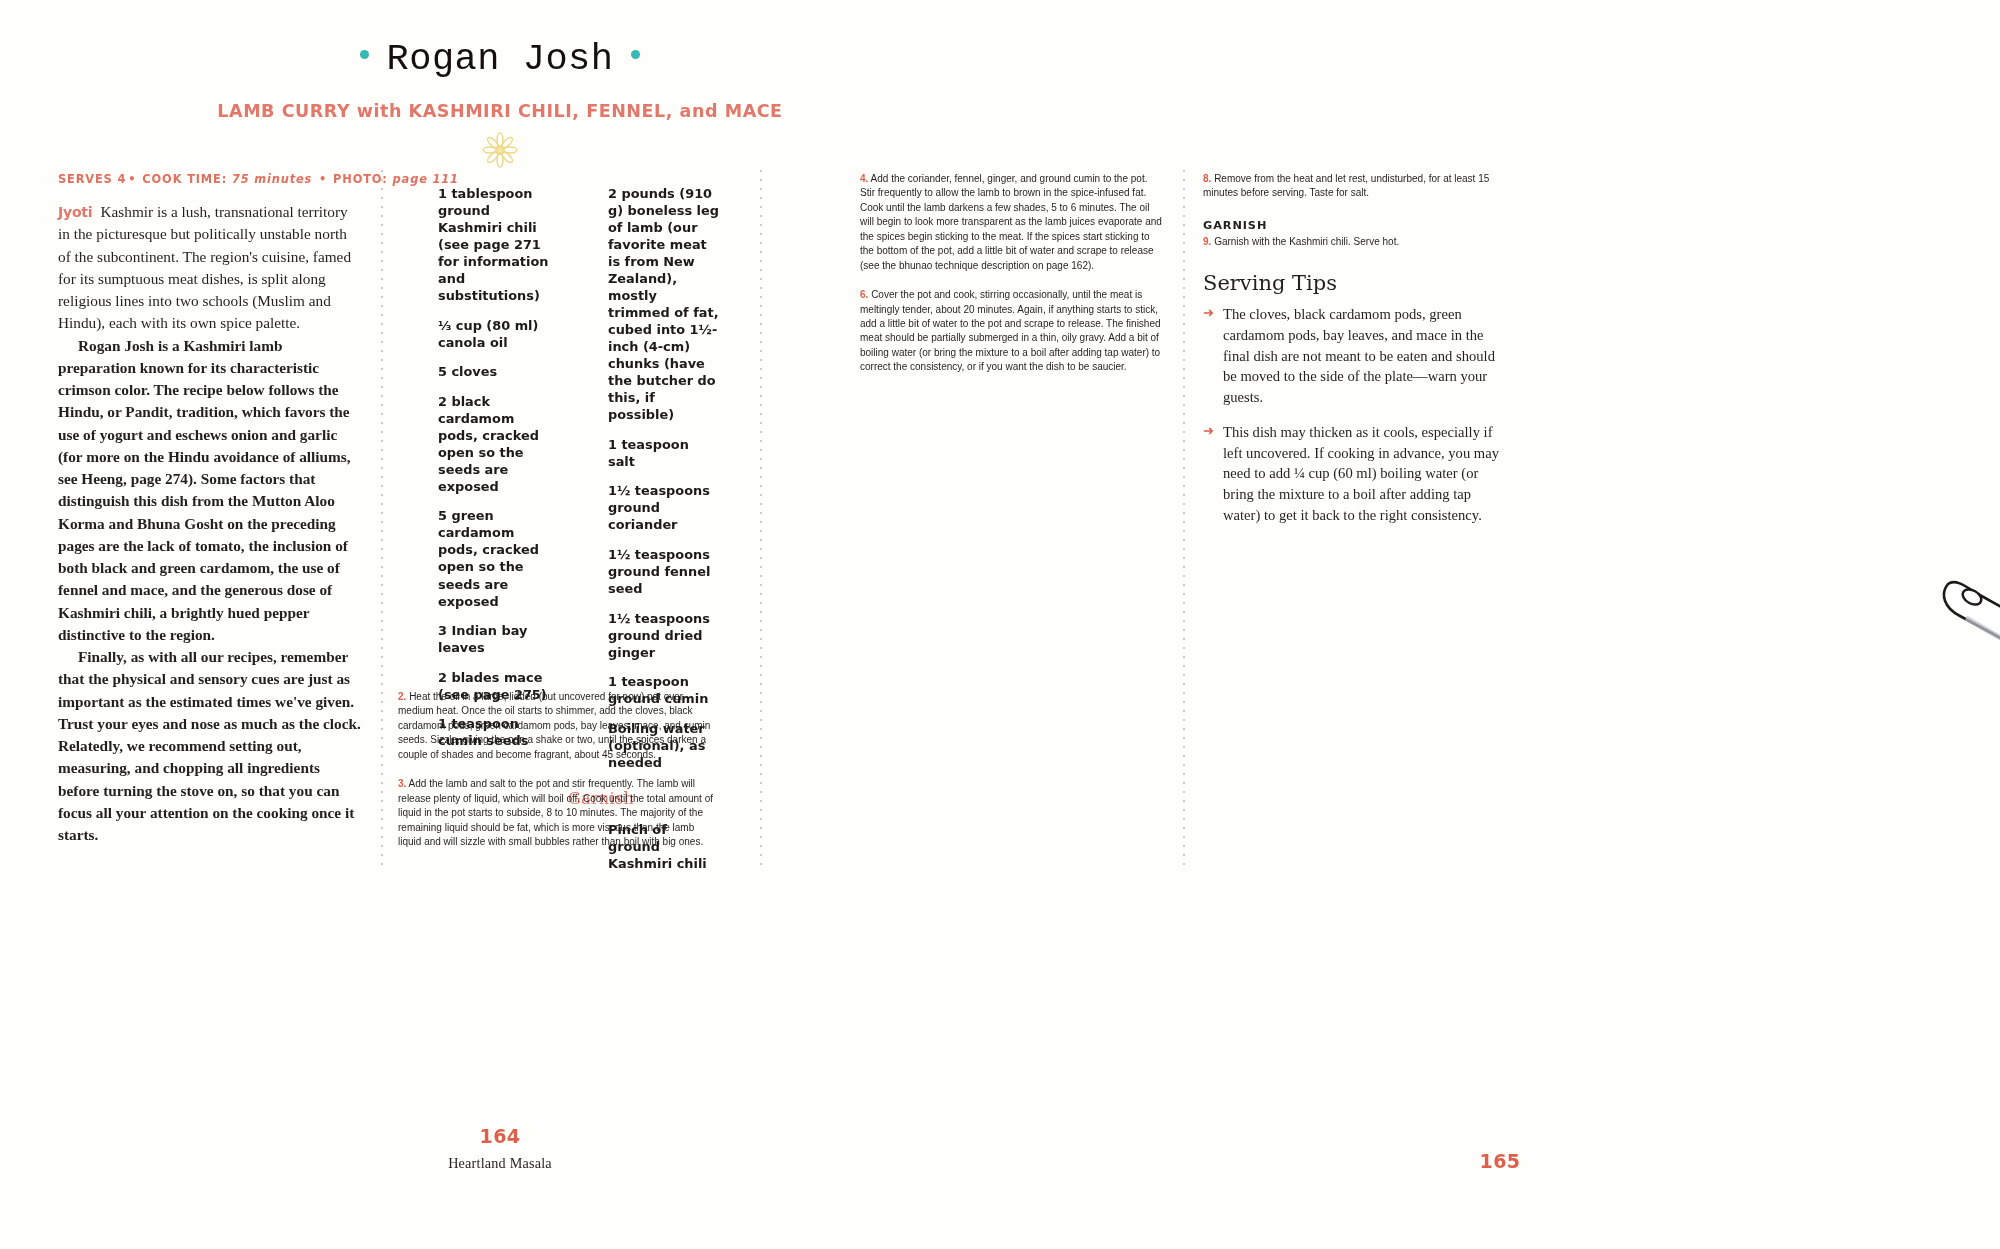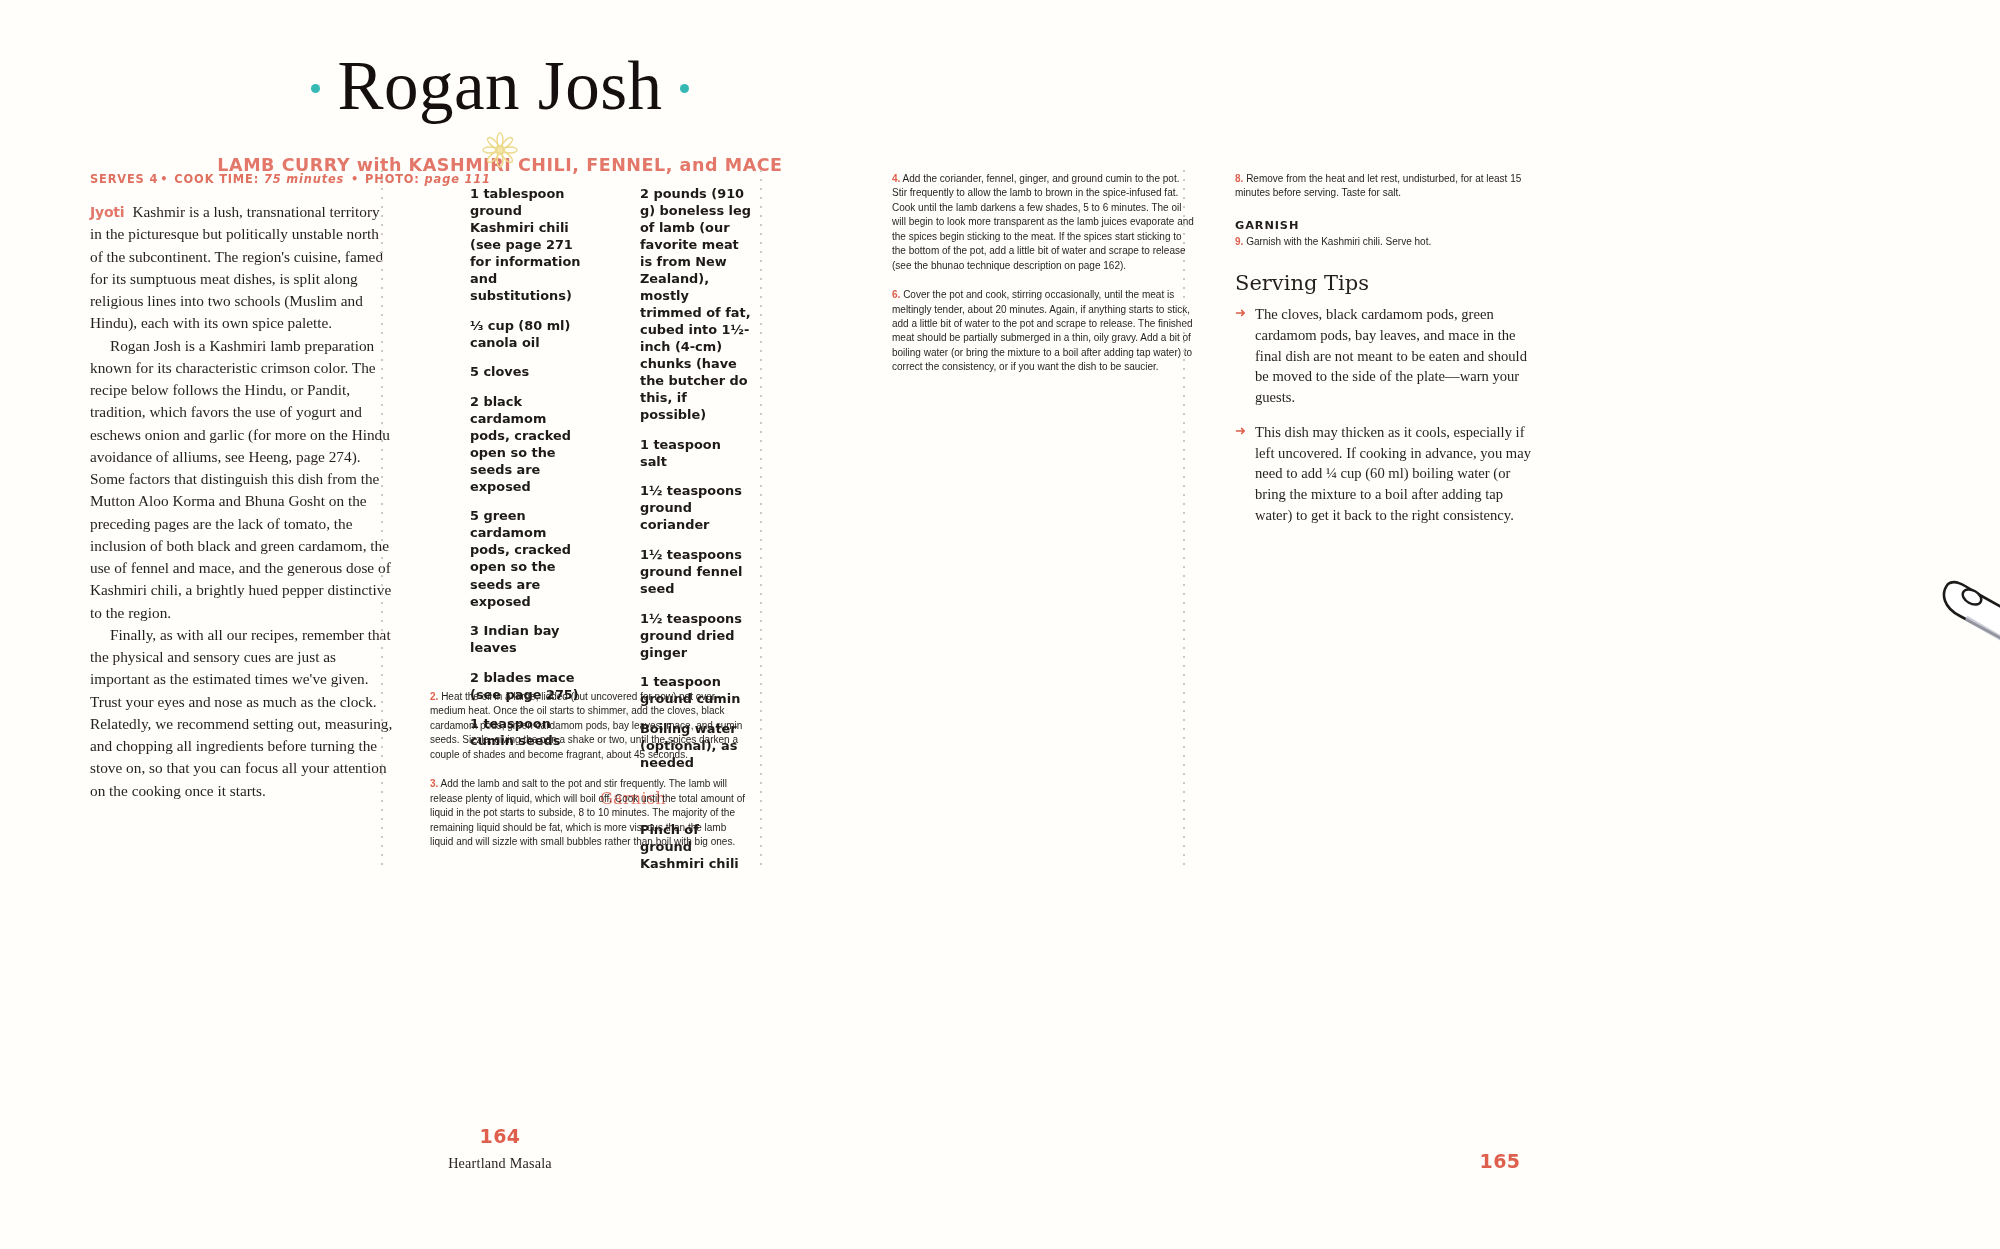--- a/index.html
+++ b/index.html
@@ -10,52 +10,52 @@
     color:#231f1e;
     overflow:hidden;
     position:relative;
   }
   .spread{position:absolute;inset:0;display:flex;}
   .page{position:relative;width:1000px;height:1249px;box-sizing:border-box;}
 
   
   .title-wrap{position:absolute;left:0;top:40px;width:1000px;text-align:center;}
   .recipe-title{
-    font-family:Liberation Serif, serif;
-    font-size:69px;letter-spacing:.5px;color:#15100f;
-    font-weight:400;line-height:1;margin:12px;display:inline-block;position:relative;
+    font-family:Liberation Mono, monospace;
+    font-size:37px;letter-spacing:.5px;color:#15100f;
+    font-weight:400;line-height:1;margin:1px;display:inline-block;position:relative;
   }
   .dot{display:inline-block;width:9px;height:9px;border-radius:50%;background:#35b9b3;vertical-align:middle;margin:0 17px 10px 17px;}
   .subtitle{
     margin-top:22px;
     font-family:"DejaVu Sans",sans-serif;
     font-size:17.5px;font-weight:700;letter-spacing:.55px;
     color:#e2776a;
   }
   .flower{position:absolute;left:50%;transform:translateX(-50%);top:130px;}
 
   
-  .col{position:absolute;box-sizing:border-box;margin-left:32px;}
+  .col{position:absolute;box-sizing:border-box;}
   .dots-div{
     position:absolute;width:2px;
     background-image:linear-gradient(to bottom,#cfc9c4 2px,transparent 2px);
     background-size:2px 9px;
   }
 
   .meta{
     font-family:"DejaVu Sans",sans-serif;
     font-size:11.4px;font-weight:700;letter-spacing:.85px;
     color:#e0705f;margin-bottom:15px;white-space:nowrap;
   }
   .meta .ital{font-style:italic;font-weight:700;}
   .meta .sep{letter-spacing:0;padding:0 2px;}
 
   .intro{font-size:15.3px;line-height:1.455;text-align:left;color:#231f1e;}
   .intro p{margin:0;text-indent:0;}
-  .intro p + p{text-indent:20px;}
+  .intro p + p{text-indent:20px;font-weight:bold;}
   .byline{
     font-family:"DejaVu Sans",sans-serif;
     font-weight:700;font-size:14px;color:#e2776a;
     letter-spacing:-.2px;margin-right:8px;
   }
 
   
   .ing{font-family:"DejaVu Sans",sans-serif;font-size:12.9px;font-weight:700;line-height:1.32;color:#1d1a19;}
   .ing li{margin-bottom:12.5px;list-style:none;}
   .garnish-head{

